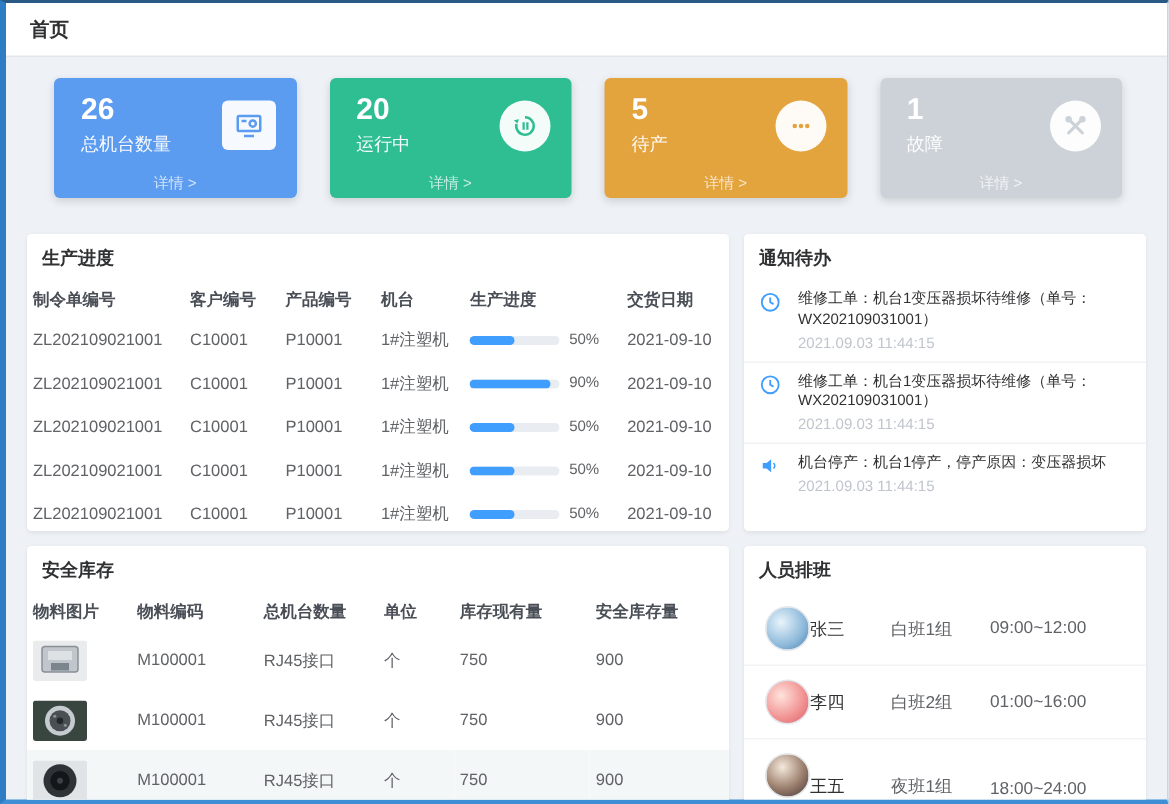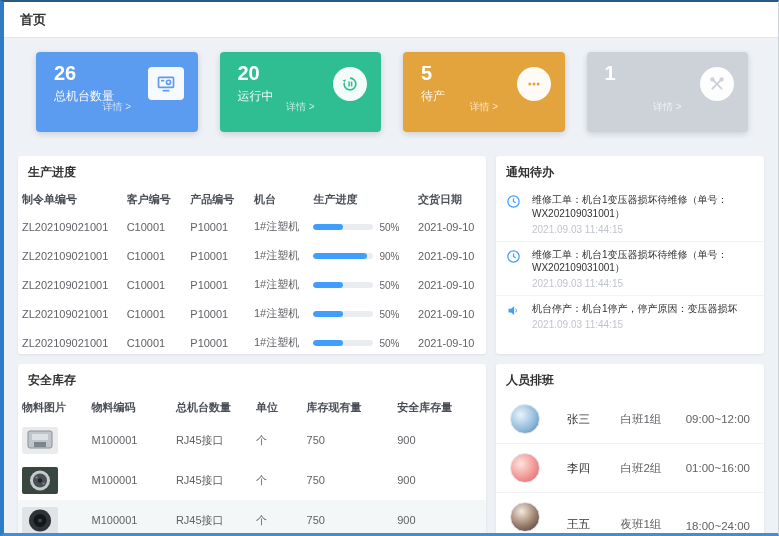--- a/index.html
+++ b/index.html
@@ -18,21 +18,21 @@
   .cards { display:flex; gap:22px; padding:4px 16px 12px 18px; }
   .card { flex:1; max-width:168px; height:80px; border-radius:4px; position:relative; color:#fff;
           box-shadow:0 2px 6px rgba(0,0,0,.15); cursor:pointer; }
   .card-value { font-size:20px; font-weight:bold; padding:10px 0 0 18px; }
   .card-label { font-size:12px; padding-left:18px; margin-top:3px; opacity:.95; }
   .card-badge { position:absolute; right:14px; top:15px; width:36px; height:33px;
                 background:rgba(255,255,255,.95); display:flex; align-items:center; justify-content:center; }
   .badge-square { border-radius:4px; }
   .badge-round { border-radius:50%; width:34px; height:34px; }
   .card-badge svg { width:20px; height:20px; }
-  .card-detail { position:absolute; bottom:18px; left:0; width:100%; text-align:center;
+  .card-detail { position:absolute; bottom:3px; left:0; width:100%; text-align:center;
                  font-size:10px; color:rgba(255,255,255,.72); }
 
   
   .grid { display:grid; grid-template-columns:1fr 268px; grid-template-rows:198px 178px; gap:10px; margin-top:12px; }
   .panel { background:#fff; border-radius:3px; box-shadow:0 1px 3px rgba(0,0,0,.07); overflow:hidden; }
   .panel-title { font-size:12px; font-weight:bold; color:#303133; padding:8px 10px 6px 10px; }
 
   
   table { width:100%; border-collapse:collapse; table-layout:fixed; }
   th { font-size:11px; color:#4a4f57; font-weight:bold; text-align:left; padding:5px 4px; }
@@ -55,21 +55,21 @@
   .todo-text { font-size:10px; color:#303133; line-height:1.38; }
   .todo-time { font-size:10px; color:#c0c4cc; margin-top:3px; }
 
   
   .sched-row { display:flex; align-items:center; padding:9px 14px; border-bottom:1px solid #f2f3f5; }
   .sched-row:last-child { border-bottom:none;align-items:flex-end; }
   .avatar { width:30px; height:30px; border-radius:50%; flex:0 0 30px; border:1px solid #e3e6ea; }
   .av-1 { background:radial-gradient(circle at 35% 35%, #e8f4fb, #8db9da 60%, #4a7fae); }
   .av-2 { background:radial-gradient(circle at 35% 35%, #ffe3dc, #f09090 60%, #d95f6a); }
   .av-3 { background:radial-gradient(circle at 38% 30%, #f5e9dc, #9a7d6b 55%, #433438); }
-  .sched-name { font-size:11.5px; color:#303133; width:54px; margin-left:27px; }
+  .sched-name { font-size:11.5px; color:#303133; width:54px; margin-left:0; }
   .sched-shift { font-size:11.5px; color:#606266; width:66px; }
   .sched-time { font-size:11.5px; color:#606266; }
 </style>
 </head>
 <body>
 
 <div class="header">
   <span class="header-title">首页</span>
 </div>
 
@@ -113,20 +113,21 @@
           <circle cx="7" cy="12" r="1.8"></circle>
             <circle cx="12" cy="12" r="1.8"></circle>
             <circle cx="17" cy="12" r="1.8"></circle>
         </svg>
       </div>
       <div class="card-detail">详情 &gt;</div>
     </div>
 
     <div class="card" style="background: rgb(204, 210, 216);">
       <div class="card-value">1</div>
+      <div class="card-label">故障</div>
       <div class="card-badge badge-round" style="color: rgb(204, 210, 216);">
         <svg viewBox="0 0 24 24" fill="none" stroke="currentColor" stroke-width="2.4" stroke-linecap="round">
           <path d="M6.5 6.5l11 11M17.5 6.5l-11 11"></path>
             <circle cx="6.5" cy="6.5" r="1.4" fill="currentColor"></circle>
             <circle cx="17.5" cy="6.5" r="1.4" fill="currentColor"></circle>
         </svg>
       </div>
       <div class="card-detail">详情 &gt;</div>
     </div>
 

